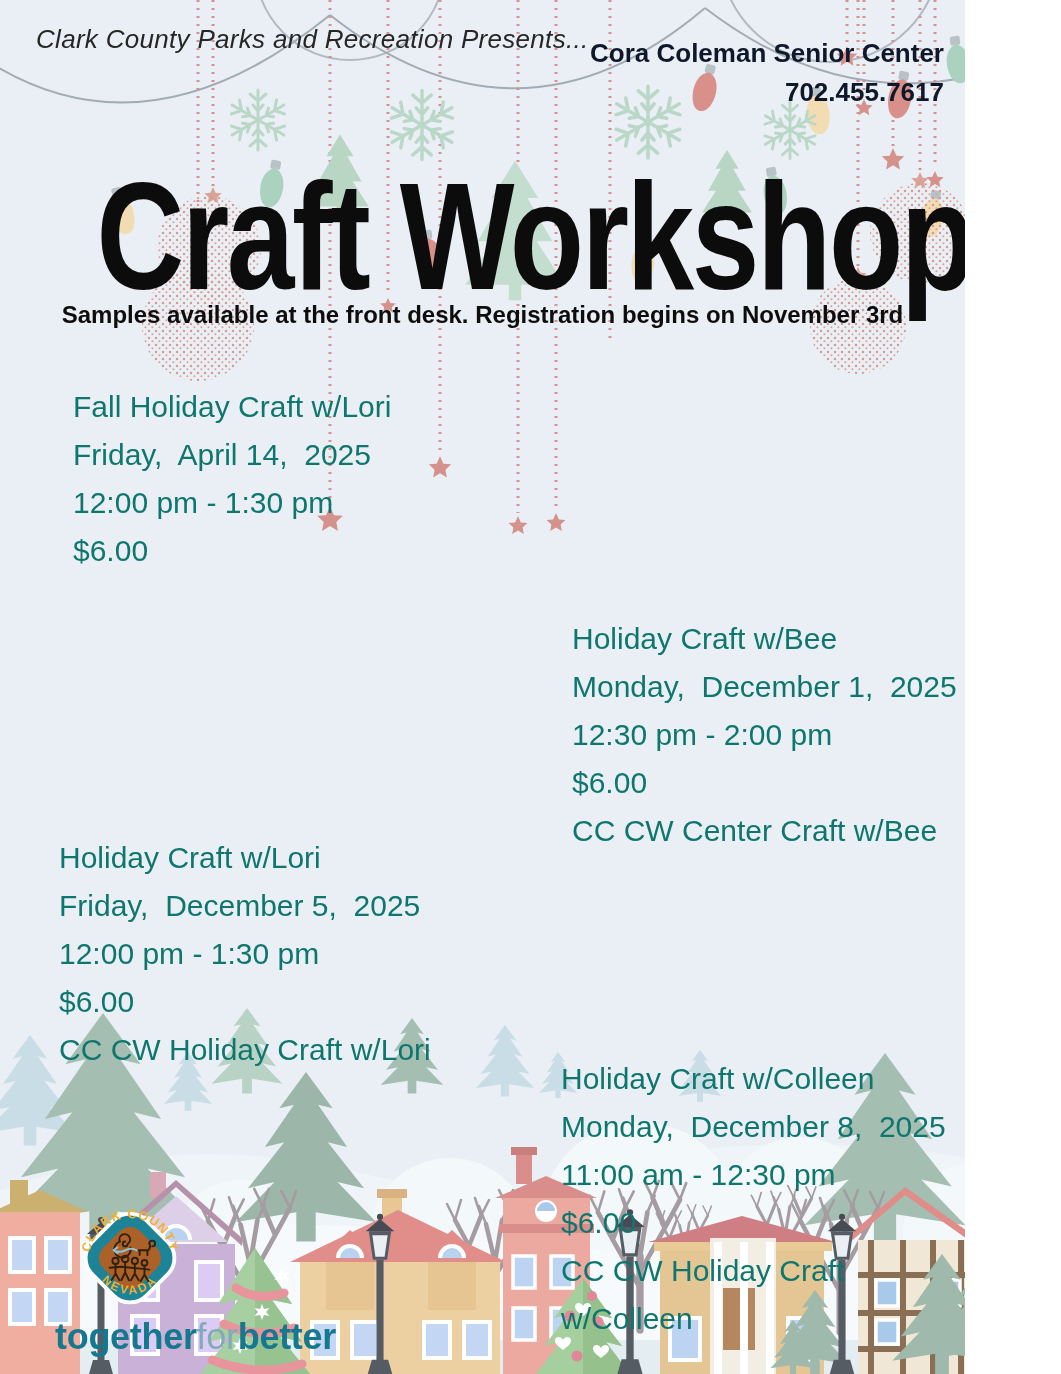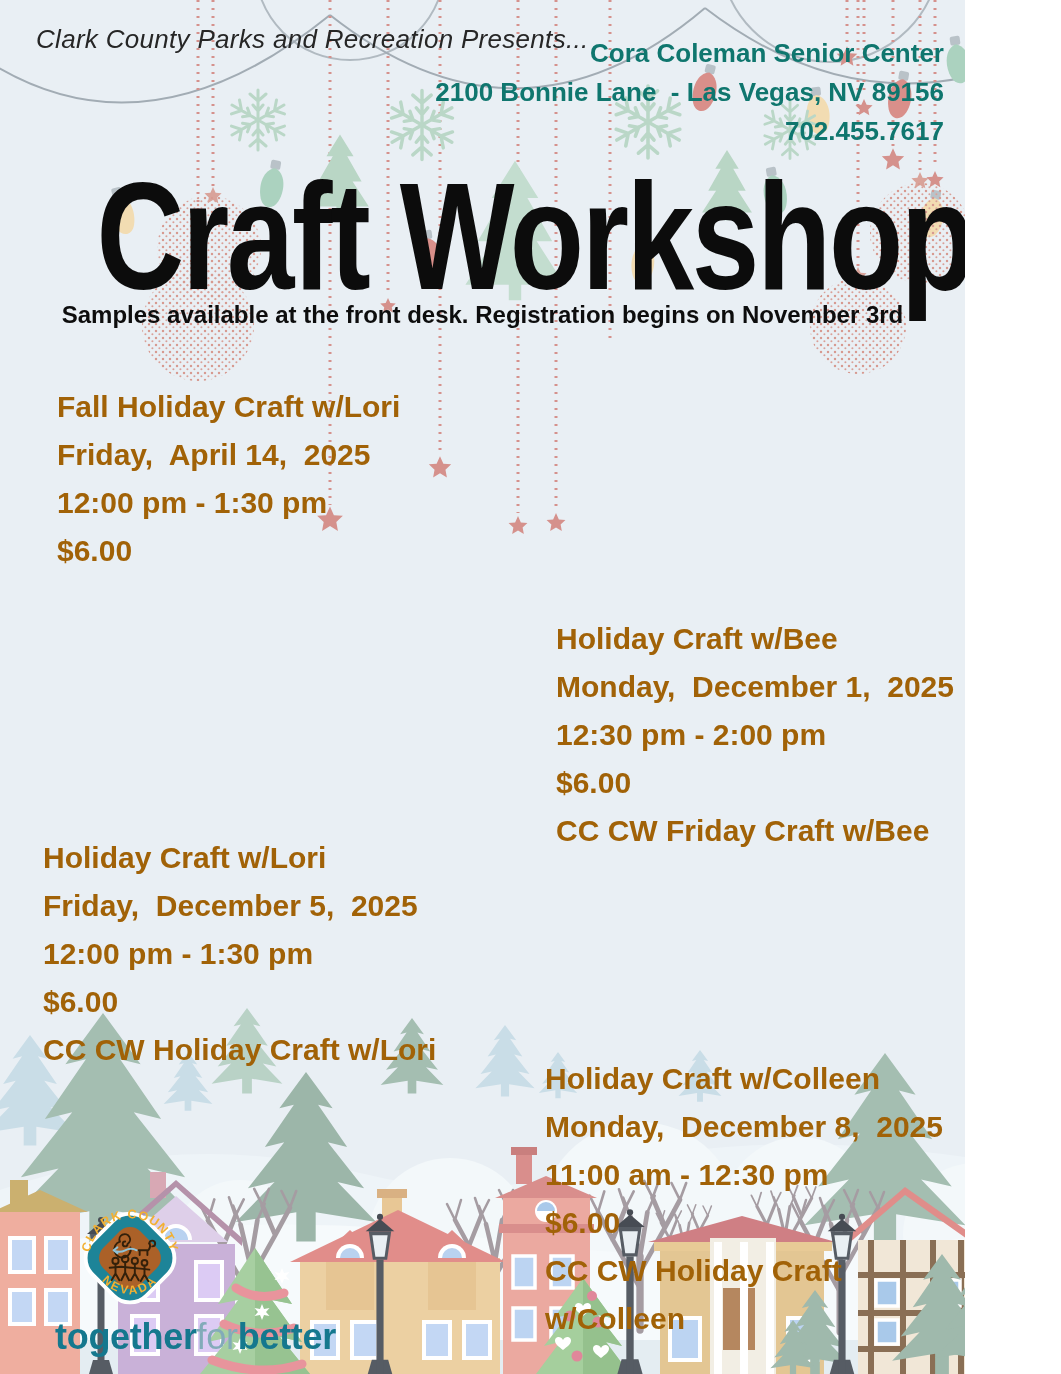--- a/index.html
+++ b/index.html
@@ -14,37 +14,37 @@
   .deco{position:absolute;left:0;pointer-events:none;}
   .deco.top{top:0;}
   .deco.bottom{top:990px;}
   .presents{
     position:absolute;left:36px;top:24px;
     font-style:italic;font-size:26px;letter-spacing:.3px;color:#262626;
     white-space:pre-wrap;
   }
   .org{
     position:absolute;right:21px;top:34px;
-    text-align:right;font-weight:bold;font-size:26px;line-height:39px;color:#0f766e;
+    text-align:right;font-weight:bold;font-size:26px;line-height:39px;color:#0f172a;
   }
   .org div{white-space:pre-wrap;}
   .big-title{
     position:absolute;left:0;right:0;top:160px;
     text-align:center;font-weight:bold;font-size:152px;line-height:1.0;
     letter-spacing:-3px;color:#0c0c0c;
     transform:scaleX(0.80);transform-origin:50% 50%;
     white-space:nowrap;
   }
   .subtitle{
     position:absolute;left:0;right:0;top:301px;
     text-align:center;font-weight:bold;font-size:24px;color:#0d0d0d;
   }
   .ws{
     position:absolute;
-    font-weight:bold;font-size:30px;line-height:48px;color:#a16207;
+    font-weight:normal;font-size:30px;line-height:48px;color:#0f766e;margin-left:16px;
   }
   .ws div{white-space:pre-wrap;}
   .b1{left:57px;top:383px;}
   .b2{left:556px;top:615px;}
   .b3{left:43px;top:834px;}
   .b4{left:545px;top:1055px;}
   .logo-wrap{position:absolute;left:72px;top:1200px;width:116px;height:116px;}
   .tagline{
     position:absolute;left:55px;top:1316px;
     font-size:36px;letter-spacing:-0.3px;
@@ -381,40 +381,39 @@
       <use href="#lamp" transform="translate(380,384) scale(1.02)"></use>
       <use href="#lamp" transform="translate(630,384) scale(1.05)"></use>
       <use href="#lamp" transform="translate(842,384) scale(1.02)"></use>
     </g>
   </svg>
 
   <div class="presents">Clark County Parks and Recreation Presents...</div>
 
   <div class="org">
     <div>Cora Coleman Senior Center</div>
-    <div>2100 Bonnie Lane  - Las Vegas, NV 89156</div>
     <div>702.455.7617</div>
   </div>
 
   <div class="big-title">Craft Workshops</div>
   <div class="subtitle">Samples available at the front desk. Registration begins on November 3rd</div>
 
   <div class="ws b1">
     <div>Fall Holiday Craft w/Lori</div>
     <div>Friday,  April 14,  2025</div>
     <div>12:00 pm - 1:30 pm</div>
     <div>$6.00</div>
   </div>
 
   <div class="ws b2">
     <div>Holiday Craft w/Bee</div>
     <div>Monday,  December 1,  2025</div>
     <div>12:30 pm - 2:00 pm</div>
     <div>$6.00</div>
-    <div>CC CW Friday Craft w/Bee</div>
+    <div>CC CW Center Craft w/Bee</div>
   </div>
 
   <div class="ws b3">
     <div>Holiday Craft w/Lori</div>
     <div>Friday,  December 5,  2025</div>
     <div>12:00 pm - 1:30 pm</div>
     <div>$6.00</div>
     <div>CC CW Holiday Craft w/Lori</div>
   </div>
 

